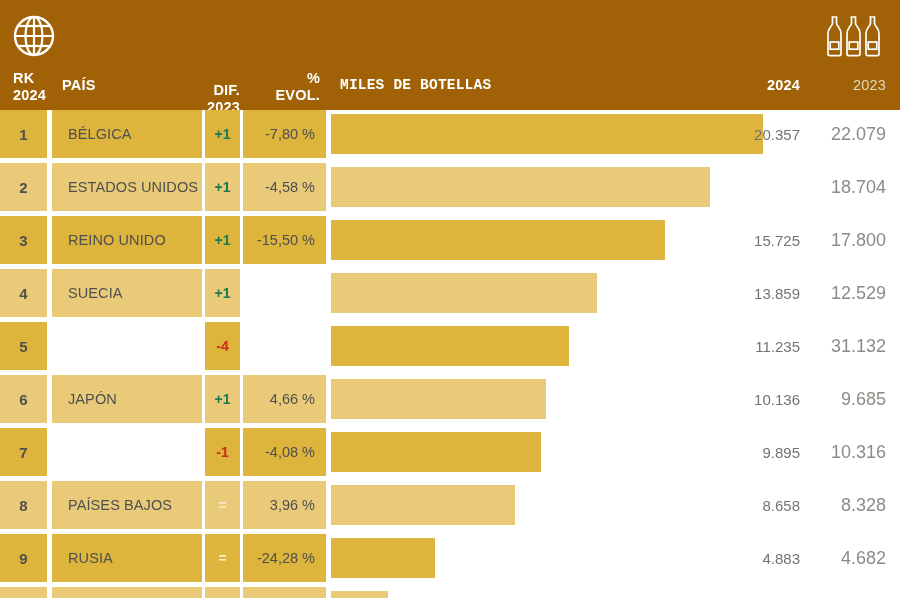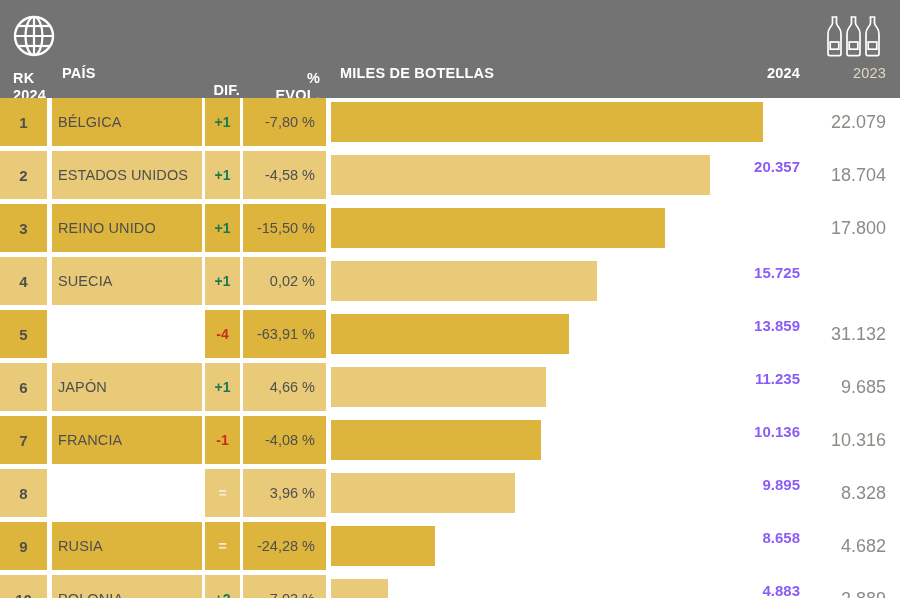--- a/index.html
+++ b/index.html
@@ -16,22 +16,22 @@
   .widget {
     position: relative;
     width: 900px;
     height: 598px;
     background: #ffffff;
   }
 
   
   .header {
     position: relative;
-    height: 98px;
-    background: #737373;
+    height: 110px;
+    background: #a16207;
     box-sizing: border-box;
   }
   .globe-icon {
     position: absolute;
     left: 12px;
     top: 14px;
     width: 44px;
     height: 44px;
   }
   .bottles-icon {
@@ -47,21 +47,21 @@
     font-size: 14.5px;
     font-weight: bold;
     line-height: 17px;
     letter-spacing: 0.2px;
     white-space: pre-line;
   }
   .hdr-rk    { left: 13px;  top: 70px; text-align: left; }
   .hdr-pais  { left: 62px;  bottom: 16px; }
   .hdr-dif   { left: 188px; top: 82px; width: 52px; text-align: right; }
   .hdr-evol  { left: 248px; top: 70px; width: 72px; text-align: right; }
-  .hdr-miles { left: 340px; bottom: 16px; }
+  .hdr-miles { left: 340px; bottom: 16px; font-family: Liberation Mono, monospace; }
   .hdr-y2024 { right: 100px; bottom: 16px; text-align: right; }
   .hdr-y2023 {
     right: 14px; bottom: 16px; text-align: right;
     font-weight: normal; color: #ded9c0;
   }
 
   
   .rows {
     position: relative;
     width: 900px;
@@ -75,21 +75,21 @@
     position: absolute;
     top: 0;
     height: 48px;
     box-sizing: border-box;
     display: flex;
     align-items: center;
     color: #4f4f4f;
   }
   .c-rank  { left: 0px;   width: 47px;  justify-content: center;
              font-size: 15px; font-weight: bold; }
-  .c-pais  { left: 52px;  width: 150px; padding-left: 6px;
+  .c-pais  { left: 52px;  width: 150px; padding-left: 16px;
              font-size: 14.5px; letter-spacing: 0.1px; }
   .c-dif   { left: 205px; width: 35px;  justify-content: center;
              font-size: 14px; font-weight: bold; }
   .c-evol  { left: 243px; width: 83px;  justify-content: flex-end;
              padding-right: 11px; font-size: 14.5px; text-align: right; }
 
   .dark  { background: #ddb53c; }
   .light { background: #e8ca78; }
 
   .dif-up   { color: #1a7a52; }
@@ -105,23 +105,22 @@
 
   .v-now {
     position: absolute;
     top: 0;
     height: 48px;
     right: 100px;
     display: flex;
     align-items: center;
     justify-content: flex-end;
     font-size: 15px;
-    font-weight: bold;
-    color: #8b5cf6;
-    margin-top: 44px;
+    font-weight: normal;
+    color: #737373;
   }
   .v-prev {
     position: absolute;
     top: 0;
     height: 48px;
     right: 14px;
     width: 72px;
     display: flex;
     align-items: center;
     justify-content: flex-end;
@@ -196,52 +195,51 @@
         <div class="cell c-dif dark dif-up">+1</div>
         <div class="cell c-evol dark">-15,50 %</div>
         <div class="bar dark" style="width: 334px;"></div>
         <div class="v-now">15.725</div>
         <div class="v-prev">17.800</div>
       </div>
       <div class="row">
         <div class="cell c-rank light">4</div>
         <div class="cell c-pais light">SUECIA</div>
         <div class="cell c-dif light dif-up">+1</div>
-        <div class="cell c-evol light">0,02 %</div>
         <div class="bar light" style="width: 266px;"></div>
         <div class="v-now">13.859</div>
+        <div class="v-prev">12.529</div>
       </div>
       <div class="row">
         <div class="cell c-rank dark">5</div>
         <div class="cell c-dif dark dif-down">-4</div>
-        <div class="cell c-evol dark">-63,91 %</div>
         <div class="bar dark" style="width: 238px;"></div>
         <div class="v-now">11.235</div>
         <div class="v-prev">31.132</div>
       </div>
       <div class="row">
         <div class="cell c-rank light">6</div>
         <div class="cell c-pais light">JAPÓN</div>
         <div class="cell c-dif light dif-up">+1</div>
         <div class="cell c-evol light">4,66 %</div>
         <div class="bar light" style="width: 215px;"></div>
         <div class="v-now">10.136</div>
         <div class="v-prev">9.685</div>
       </div>
       <div class="row">
         <div class="cell c-rank dark">7</div>
-        <div class="cell c-pais dark">FRANCIA</div>
         <div class="cell c-dif dark dif-down">-1</div>
         <div class="cell c-evol dark">-4,08 %</div>
         <div class="bar dark" style="width: 210px;"></div>
         <div class="v-now">9.895</div>
         <div class="v-prev">10.316</div>
       </div>
       <div class="row">
         <div class="cell c-rank light">8</div>
+        <div class="cell c-pais light">PAÍSES BAJOS</div>
         <div class="cell c-dif light dif-eq">=</div>
         <div class="cell c-evol light">3,96 %</div>
         <div class="bar light" style="width: 184px;"></div>
         <div class="v-now">8.658</div>
         <div class="v-prev">8.328</div>
       </div>
       <div class="row">
         <div class="cell c-rank dark">9</div>
         <div class="cell c-pais dark">RUSIA</div>
         <div class="cell c-dif dark dif-eq">=</div>

